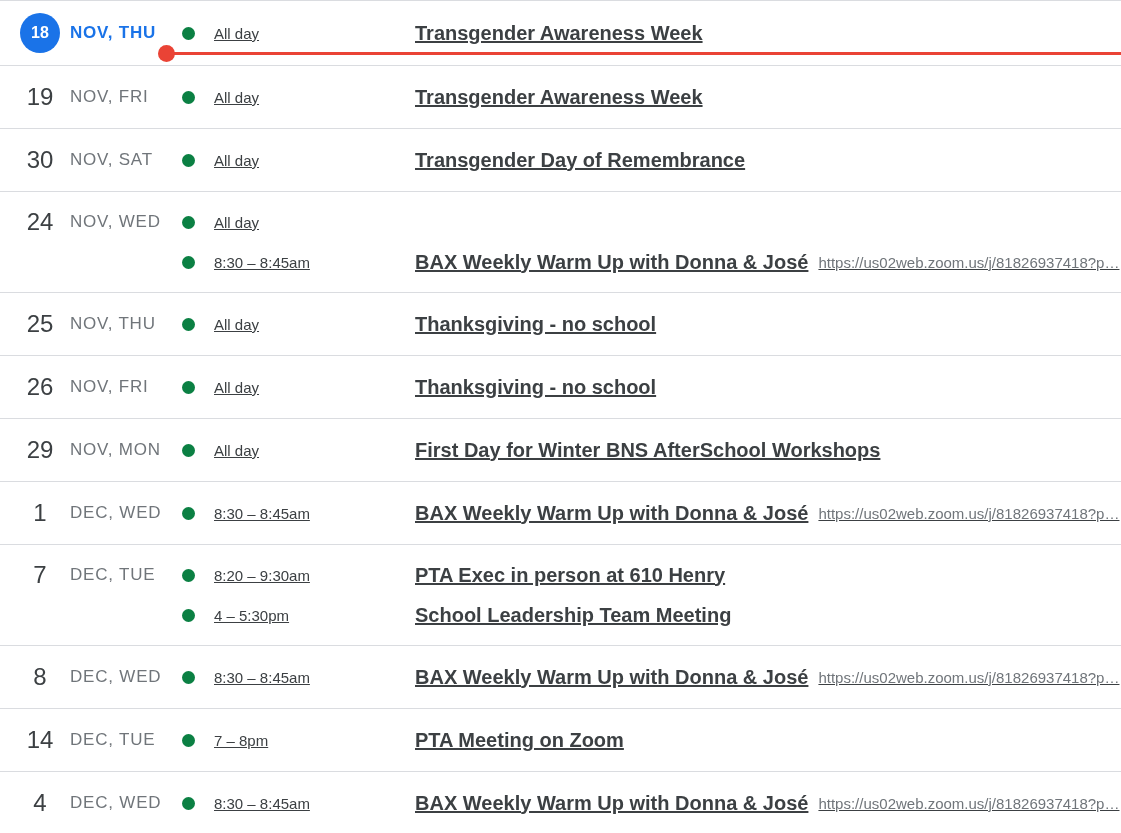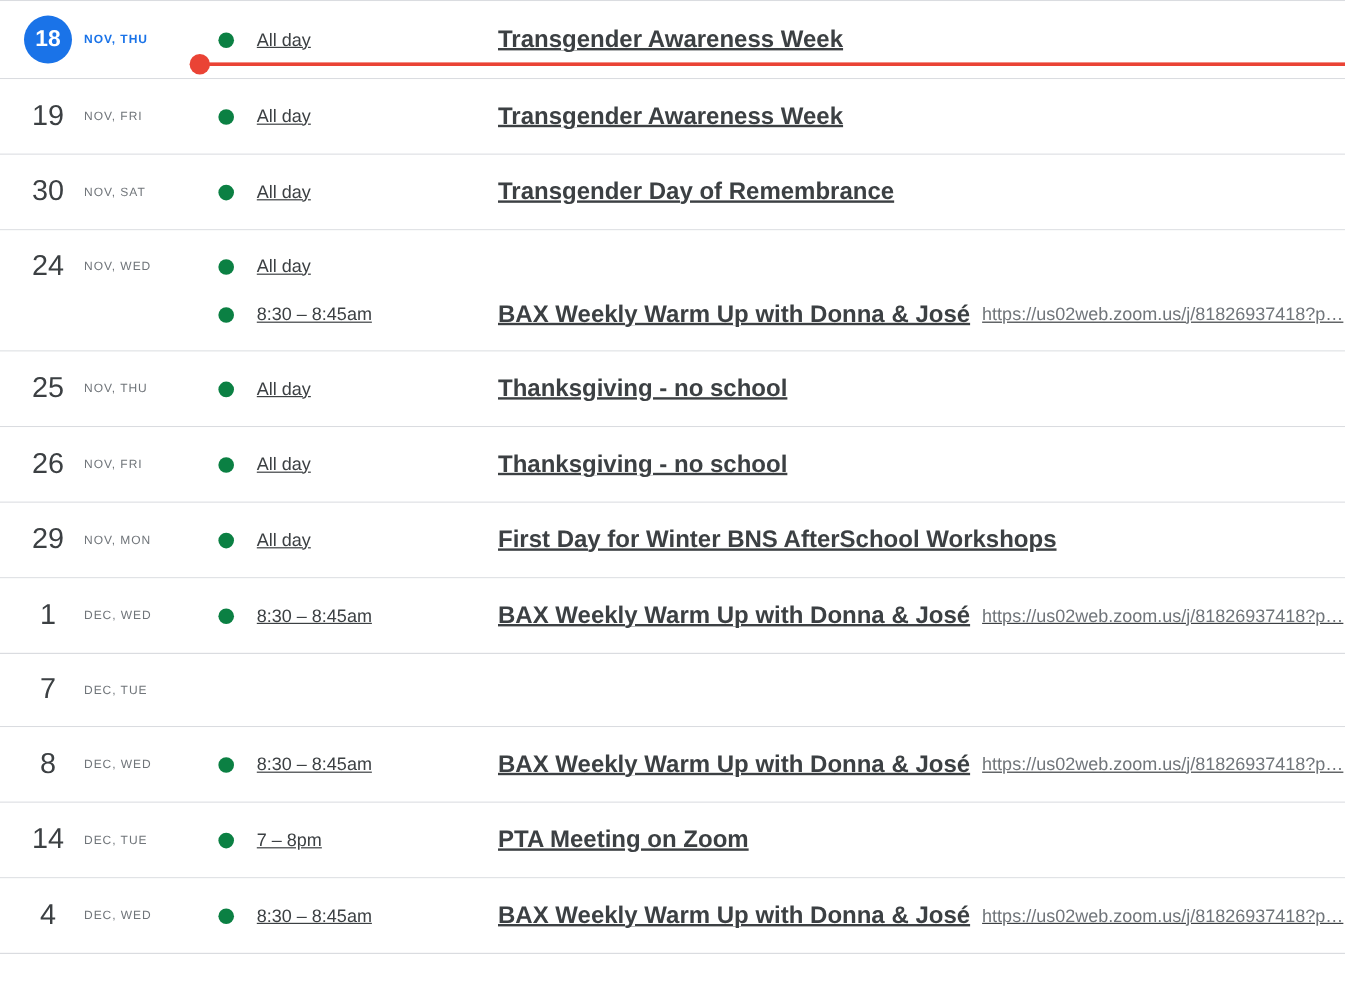--- a/index.html
+++ b/index.html
@@ -36,26 +36,26 @@
     width:40px; height:40px;
     margin-left:20px;
     display:flex; align-items:center; justify-content:center;
     font-size:24px;
     color:#3c4043;
   }
   .date-num.today {
     background:#1a73e8;
     color:#fff;
     border-radius:50%;
-    font-size:19px;
+    font-size:16px;
     font-weight:700;
   }
   .date-label {
     margin-left:10px;
-    font-size:10px;
+    font-size:17px;
     letter-spacing:0.8px;
     color:#70757a;
     white-space:nowrap;
   }
   .date-label.today { color:#1a73e8; font-weight:700; }
 
   .events-col { flex:1; min-width:0;text-decoration:underline; }
 
   .event-line {
     display:flex;
@@ -230,20 +230,32 @@
         <span class="url">https://us02web.zoom.us/j/81826937418?p…</span>
       </div>
     </div>
   </div>
 
   <div class="day-row pad-double">
     <div class="date-col">
       <span class="date-num">7</span>
       <span class="date-label">DEC, TUE</span>
     </div>
+    <div class="events-col">
+      <div class="event-line">
+        <span class="dot"></span>
+        <span class="time">8:20 – 9:30am</span>
+        <span class="title">PTA Exec in person at 610 Henry</span>
+      </div>
+      <div class="event-line">
+        <span class="dot"></span>
+        <span class="time">4 – 5:30pm</span>
+        <span class="title">School Leadership Team Meeting</span>
+      </div>
+    </div>
   </div>
 
   <div class="day-row pad-single">
     <div class="date-col">
       <span class="date-num">8</span>
       <span class="date-label">DEC, WED</span>
     </div>
     <div class="events-col">
       <div class="event-line">
         <span class="dot"></span>

